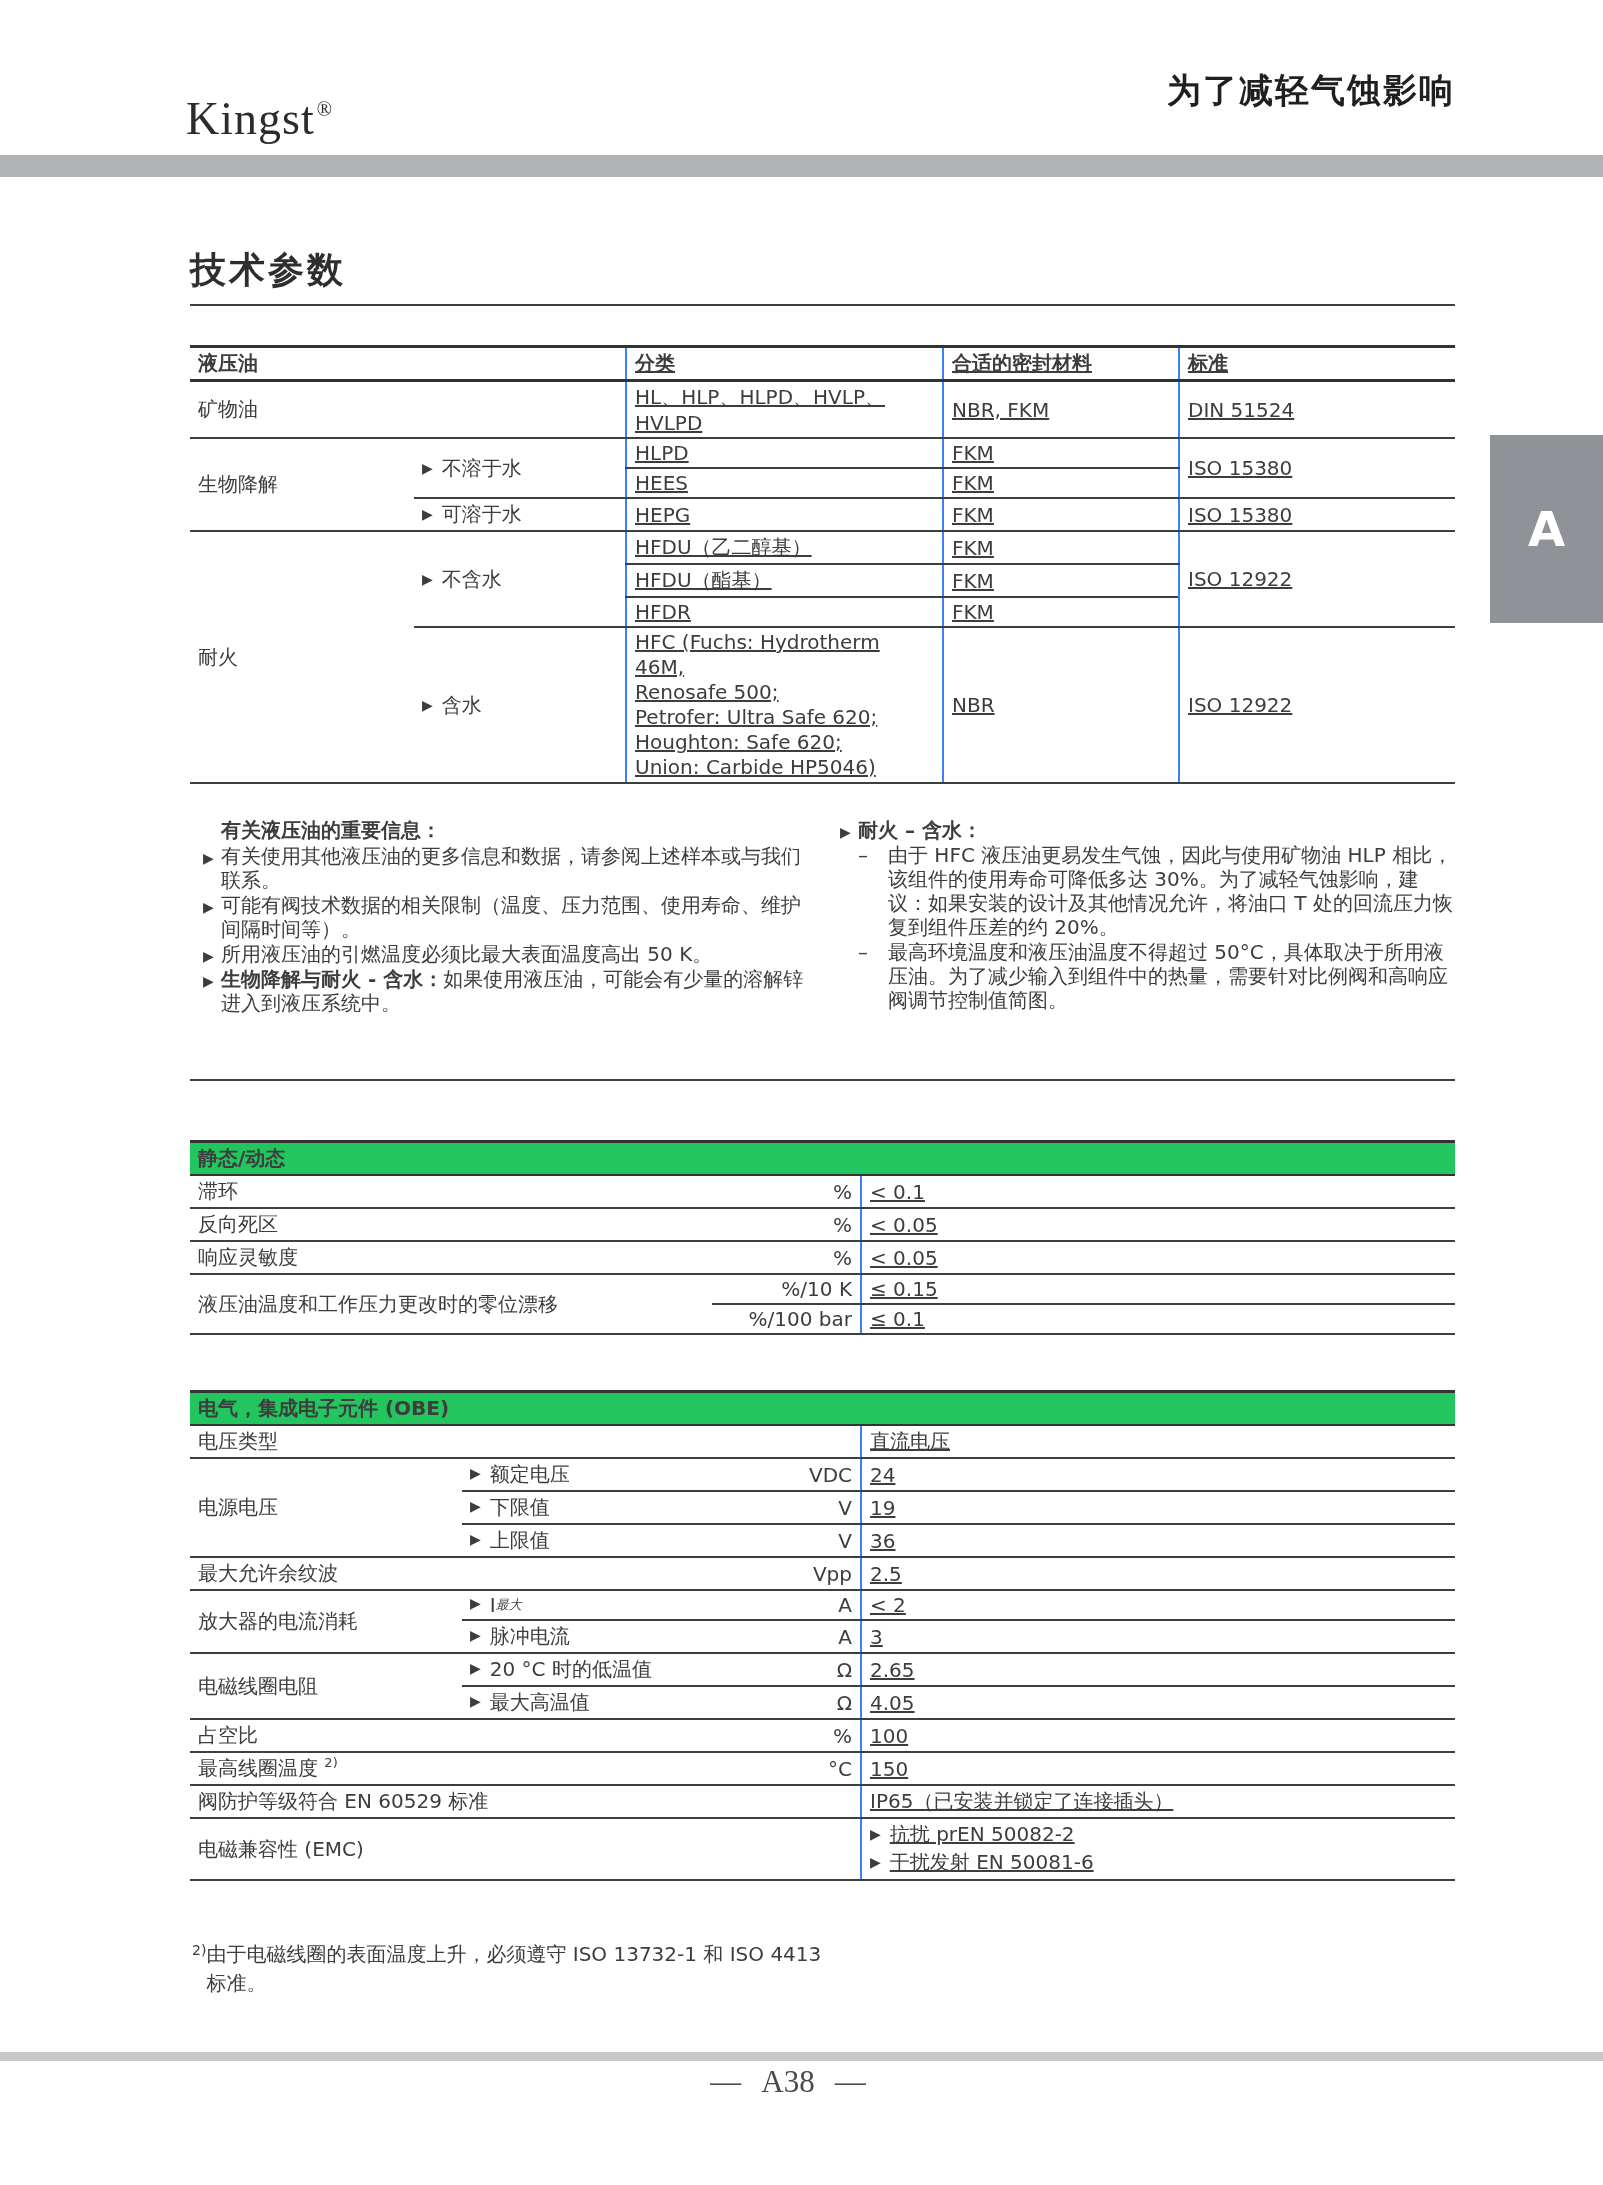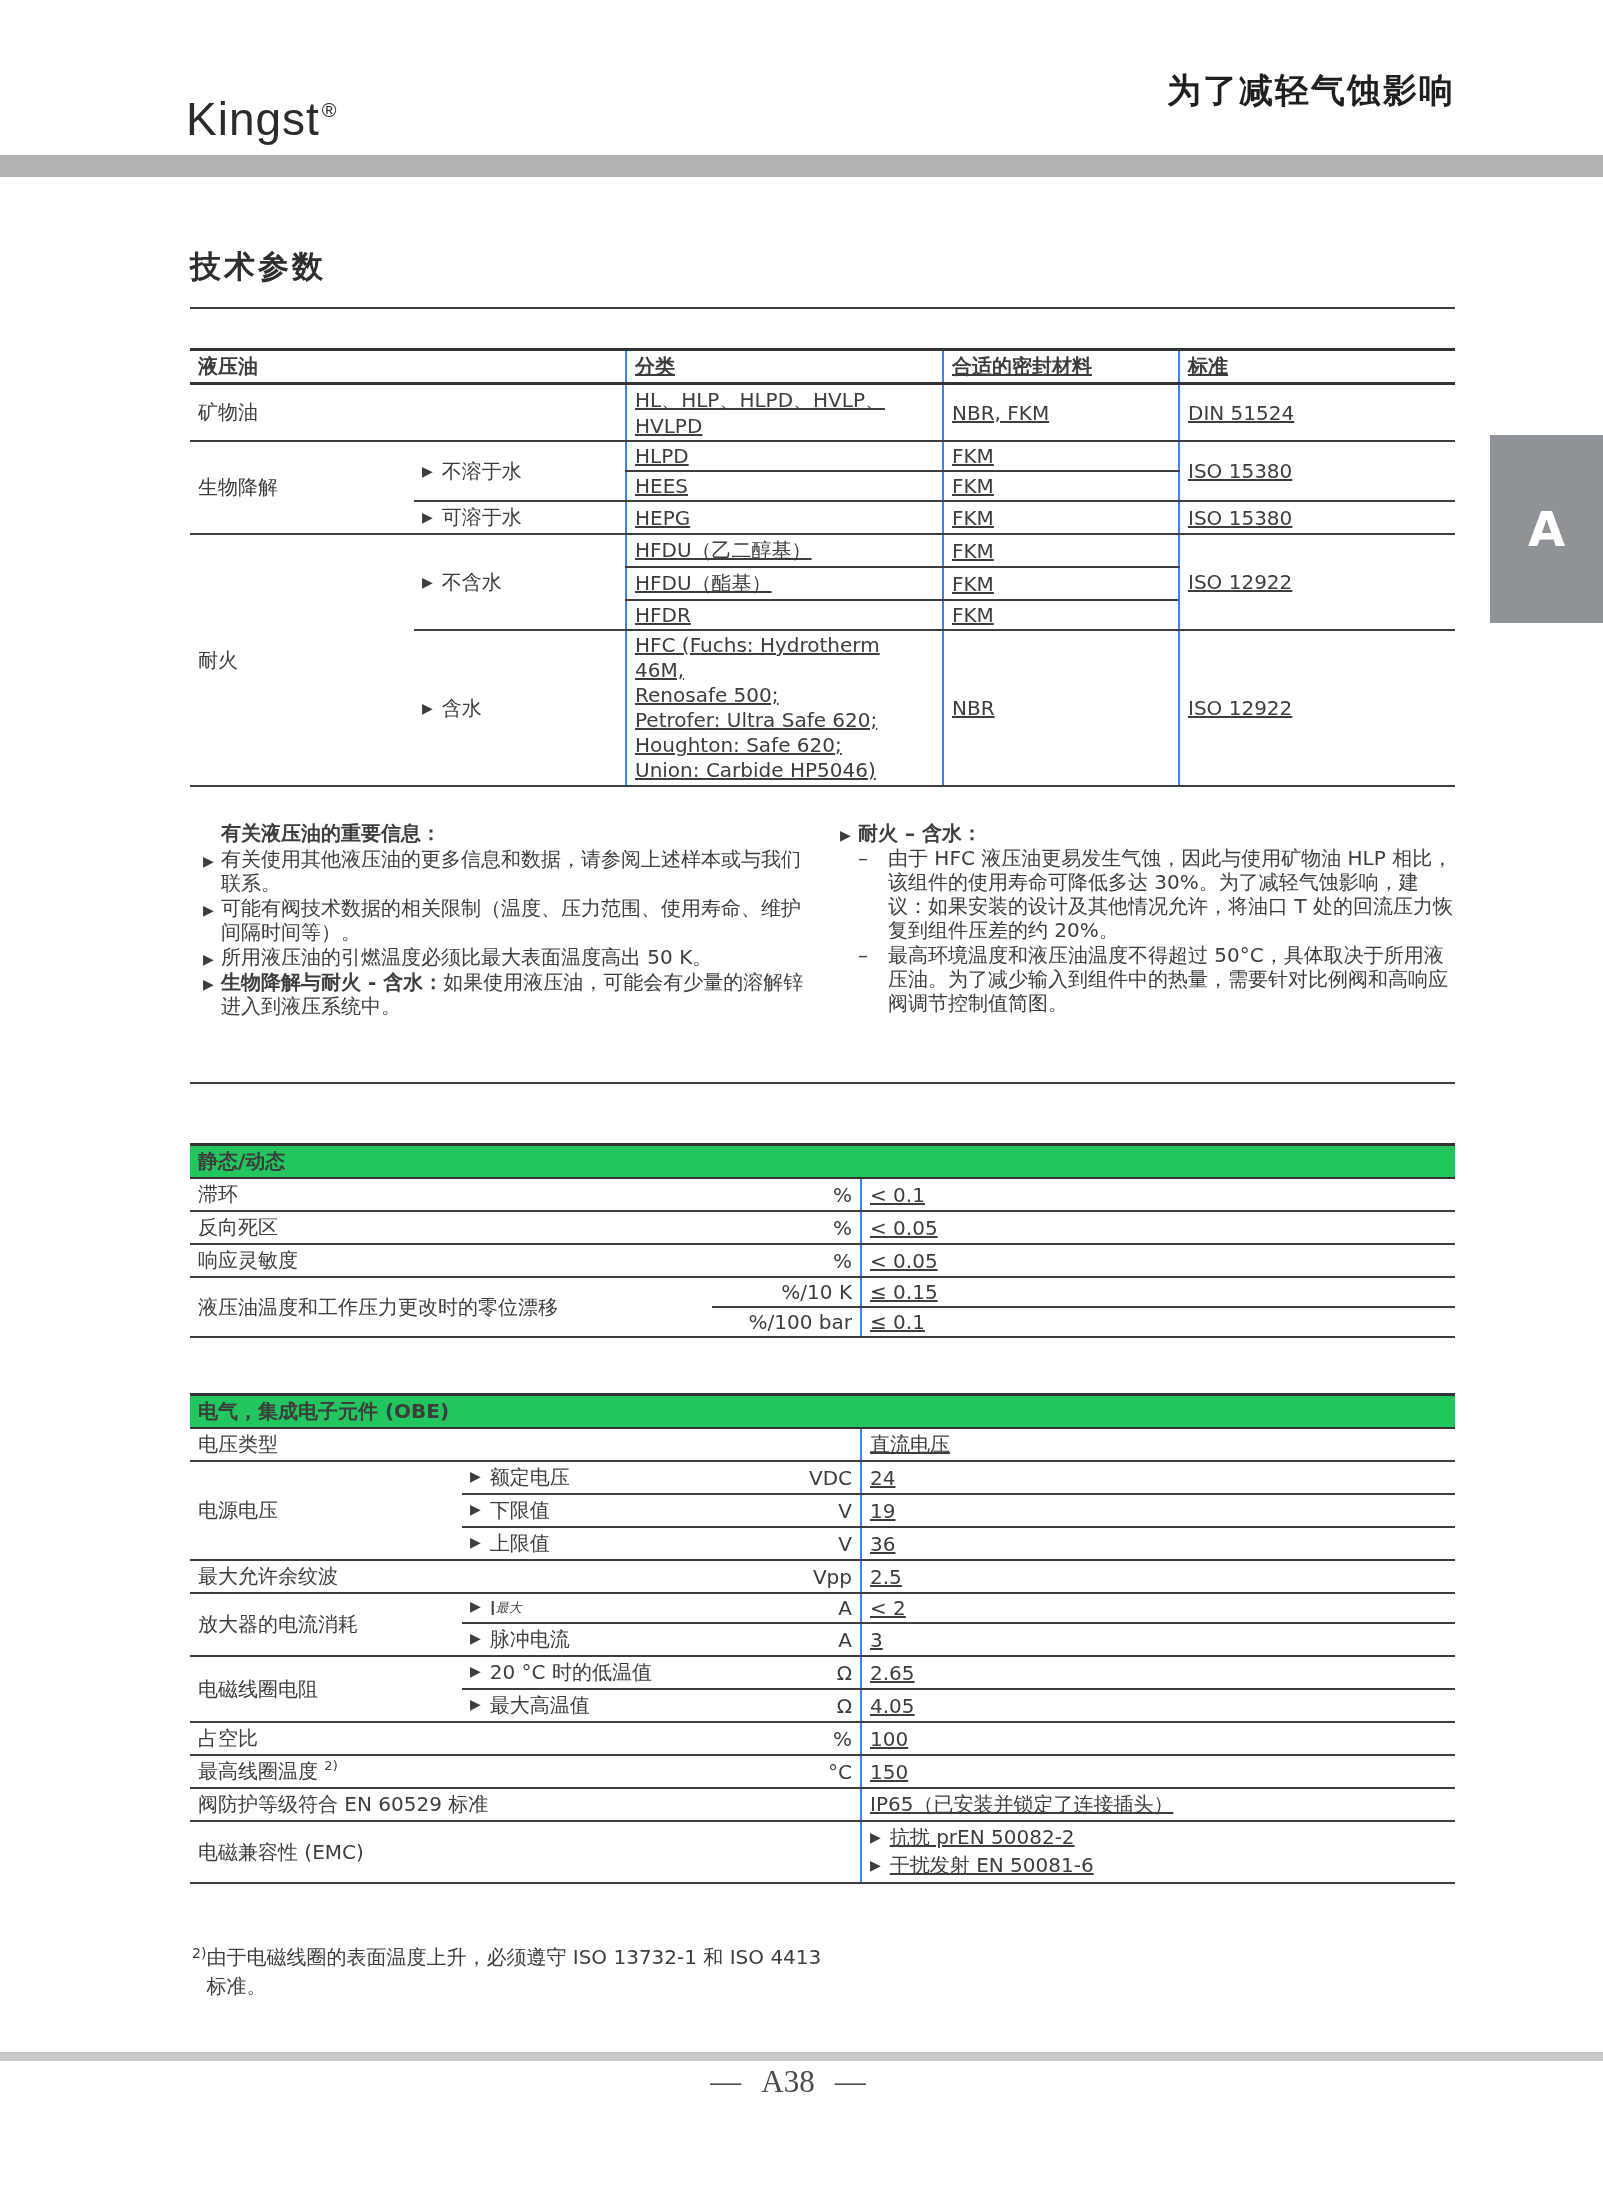--- a/index.html
+++ b/index.html
@@ -1,34 +1,34 @@
 <!DOCTYPE html>
 <html><head>
 <meta charset="utf-8">
 <style>
   html,body{margin:0;padding:0;background:#ffffff;}
   .page{position:relative;width:1603px;height:2185px;background:#ffffff;overflow:hidden;
         font-family:"DejaVu Sans","Liberation Sans",sans-serif;color:#3d3d3d;}
 
   
-  .brand{position:absolute;left:186px;top:92px;font-family:Liberation Sans, sans-serif;
+  .brand{position:absolute;left:186px;top:92px;font-family:Liberation Serif, serif;
          font-size:46px;color:#2b2b2b;letter-spacing:1px;}
   .brand sup{font-size:20px;vertical-align:18px;margin-left:2px;}
   .doc-title{position:absolute;right:148px;top:68px;font-size:34px;font-weight:700;color:#1f1f1f;letter-spacing:2px;}
   .top-bar{position:absolute;left:0;right:0;top:155px;height:22px;background:#b1b3b5;}
 
   
   .side-tab{position:absolute;left:1490px;top:435px;width:113px;height:188px;background:#8f9297;
             display:flex;align-items:center;justify-content:center;}
   .side-tab span{color:#ffffff;font-size:48px;font-weight:700;}
 
   
   .content{position:absolute;left:190px;top:246px;width:1265px;}
-  .section-title{margin:0;font-size:31px;font-weight:700;letter-spacing:3px;color:#2e2e2e;
-                 padding-bottom:19px;border-bottom:2px solid #3e3e3e;}
+  .section-title{margin:0;font-size:36px;font-weight:700;letter-spacing:3px;color:#2e2e2e;
+                 padding-bottom:9px;border-bottom:2px solid #3e3e3e;}
 
   
   table.t{border-collapse:collapse;table-layout:fixed;width:1265px;margin-top:39px;
           border-top:3px solid #333;border-bottom:2px solid #3e3e3e;}
   table.t td{border-bottom:2px solid #3e3e3e;padding:2px 8px;font-size:20px;color:#3d3d3d;
              vertical-align:middle;overflow:hidden;}
   table.t tr{height:30px;}
   tr.head td{font-weight:700;border-bottom:3px solid #333;}
   td.vl{border-left:2px solid #3b82f6;text-decoration:underline;}
   td.thin{border-bottom-width:1.5px;border-bottom-color:#606060;}

